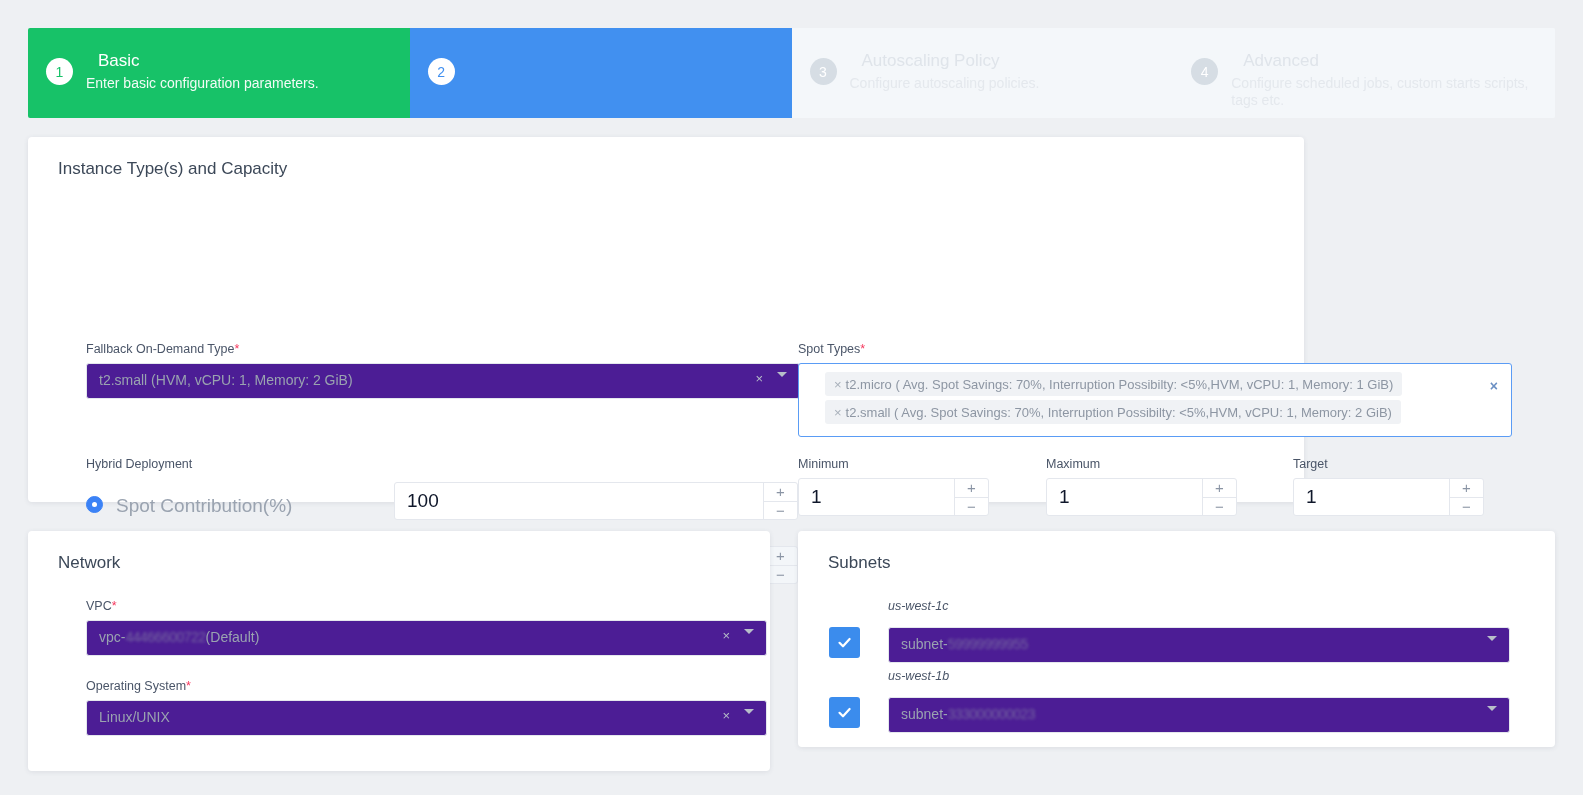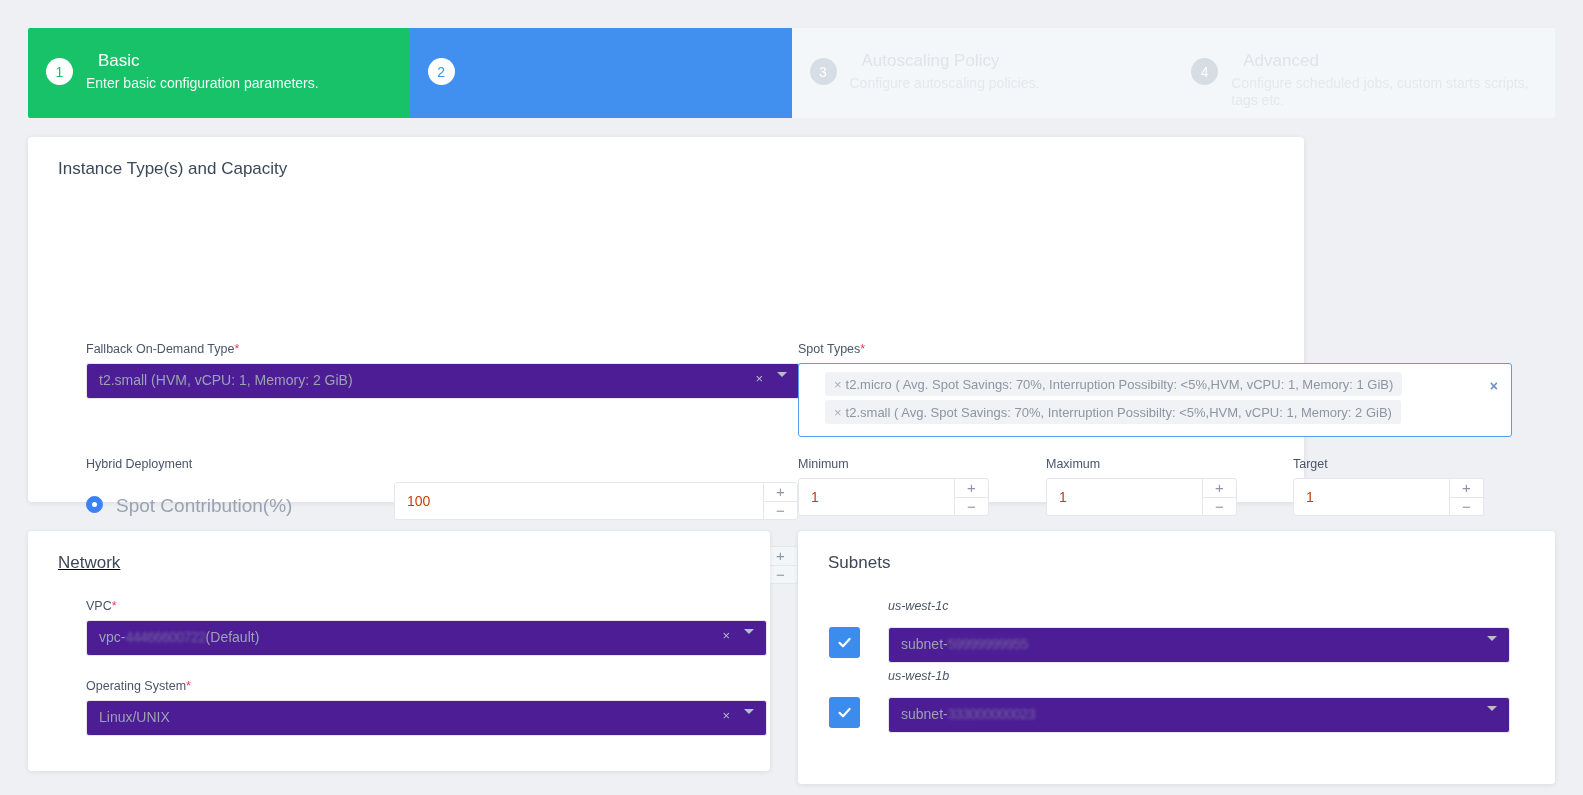--- a/index.html
+++ b/index.html
@@ -49,22 +49,22 @@
   .step.idle .step-desc  { color: #e4e8ed; }
 
   
   .card {
     position: absolute;
     background: #fff;
     border-radius: 4px;
     box-shadow: 0 1px 5px rgba(60,72,88,0.10);
   }
   #card-capacity { left: 28px; top: 137px; width: 1276px; height: 365px; }
-  #card-network  { left: 28px; top: 531px; width: 742px; height: 240px; text-decoration: underline; }
-  #card-subnets  { left: 798px; top: 531px; width: 757px; height: 253px; }
+  #card-network  { left: 28px; top: 531px; width: 742px; height: 240px; }
+  #card-subnets  { left: 798px; top: 531px; width: 757px; height: 216px; }
 
   .card-title {
     font-size: 17px; color: #3c4858;
     padding: 22px 0 0 30px;
   }
 
   
   .fld-label {
     font-size: 12.5px; color: #4a5568; margin-bottom: 7px;
   }
@@ -104,21 +104,21 @@
   .stepper {
     position: relative;
     height: 38px;
     border: 1px solid #e4e7ed;
     border-radius: 3px;
     background: #fff;
     display: flex; align-items: center;
   }
   .stepper.disabled { background: #f3f6f9; }
   .stepper .num {
-    flex: 1; padding: 0 12px; font-size: 14px; color: #c2410c;
+    flex: 1; padding: 0 12px; font-size: 19px; color: #0f172a;
   }
   .step-btns {
     width: 34px; height: 100%;
     border-left: 1px solid #e4e7ed;
     display: flex; flex-direction: column;
   }
   .step-btns div {
     flex: 1;
     display: flex; align-items: center; justify-content: center;
     font-size: 15px; color: #8a94a4; line-height: 1;

